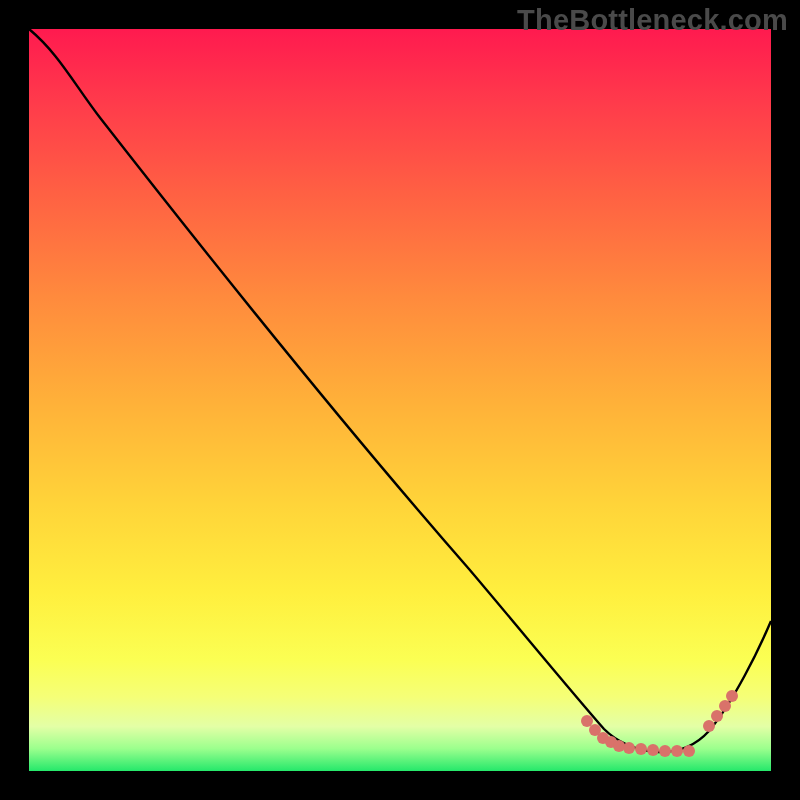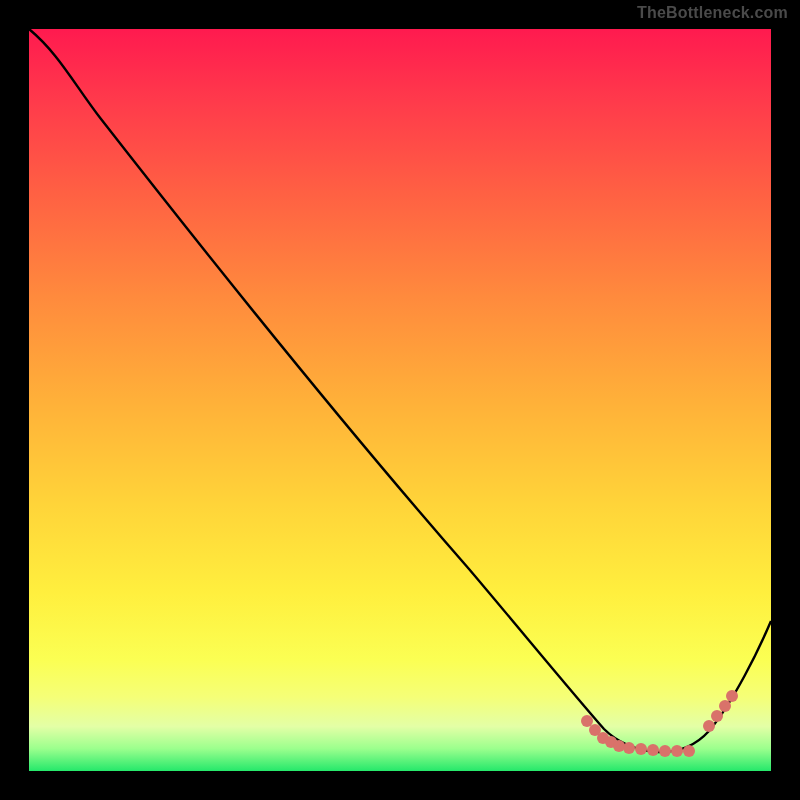--- a/index.html
+++ b/index.html
@@ -15,21 +15,21 @@
     position: relative;
     width: 800px;
     height: 800px;
     background: #000000;
   }
   .attribution {
     position: absolute;
     top: 4px;
     right: 12px;
     color: #4a4a4a;
-    font-size: 16px;
+    font-size: 29px;
     font-weight: 600;
     letter-spacing: 0.2px;
     z-index: 50;
   }
   .plot-area {
     position: absolute;
     left: 29px;
     top: 29px;
     width: 742px;
     height: 742px;

